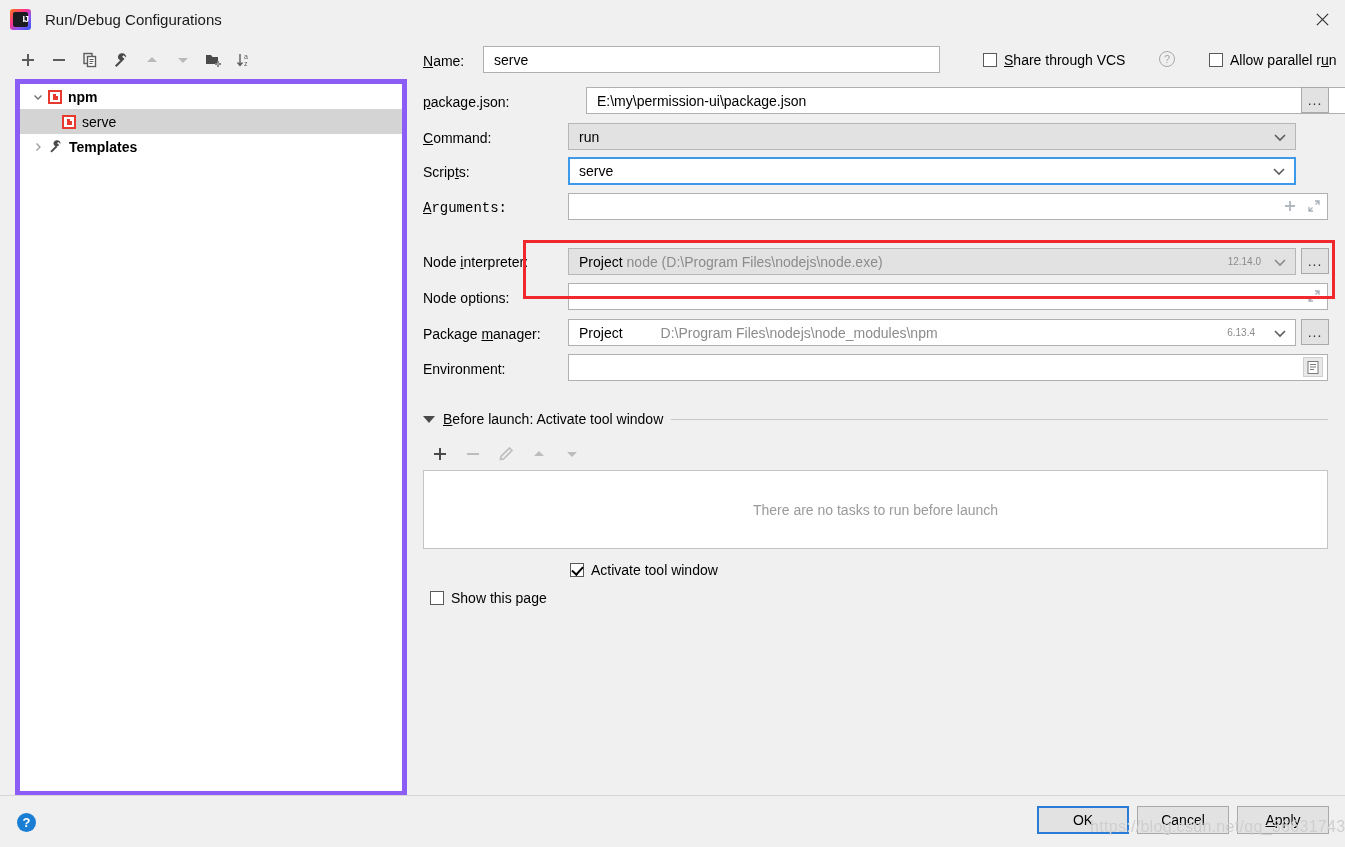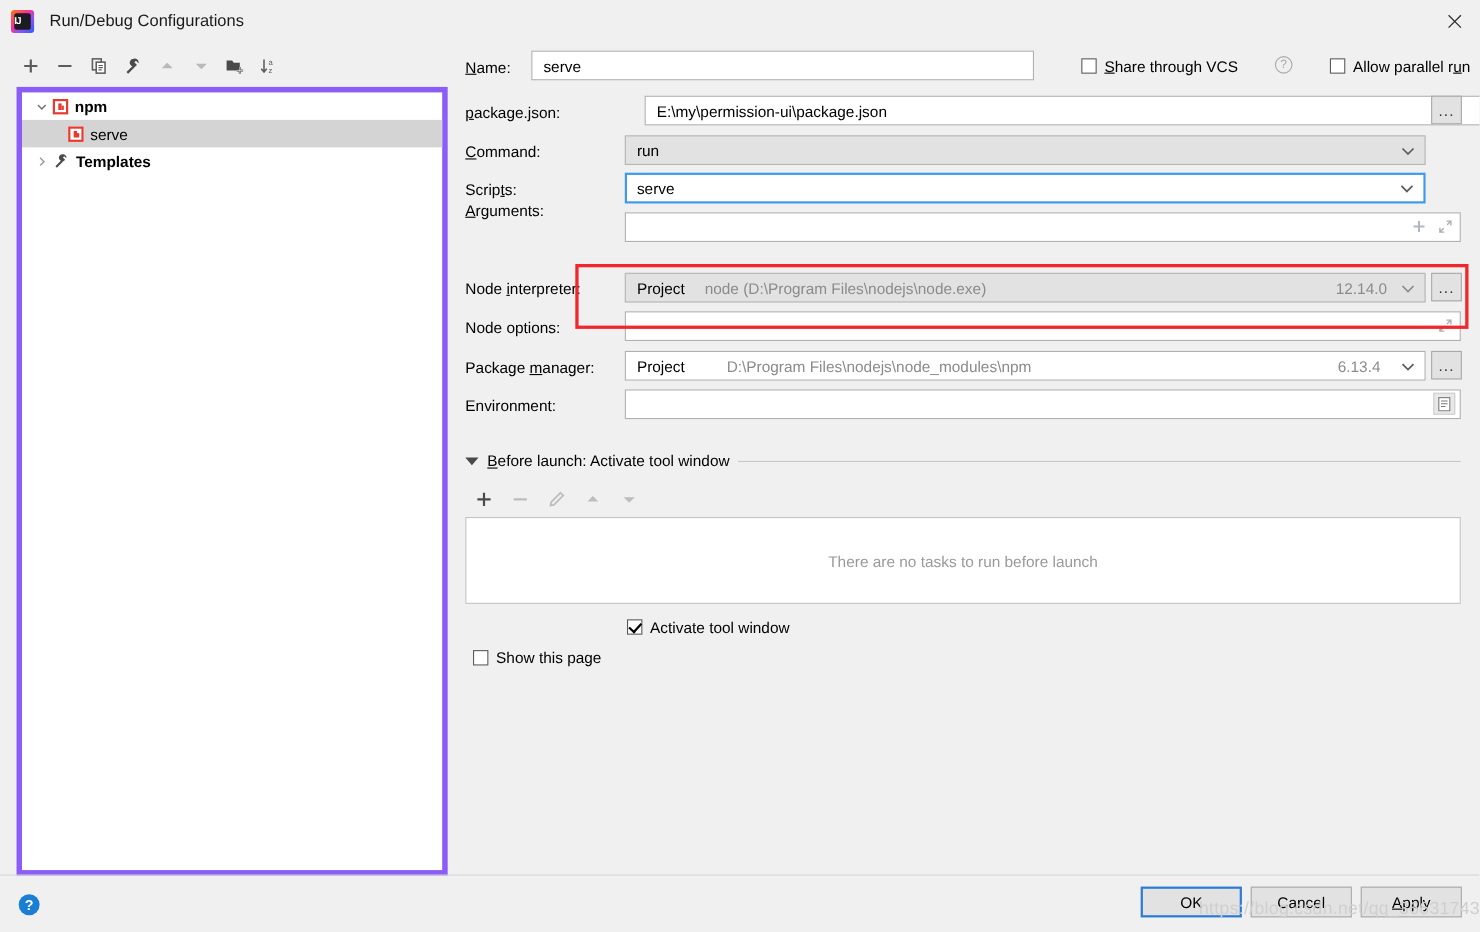--- a/index.html
+++ b/index.html
@@ -18,21 +18,21 @@
   
   #titlebar {
     position:absolute; left:0; top:0; width:1345px; height:38px;
     background:#f0f0f0;
     display:flex; align-items:center;
   }
   #app-logo { margin-left:10px; width:21px; height:21px; border-radius:3px; position:relative; overflow:hidden;
     background:linear-gradient(135deg,#f97a12 0%,#ff318c 38%,#8b53f6 66%,#2d5bf5 100%); }
   #app-logo .ij {
     position:absolute; left:3px; top:3px; width:15px; height:15px; background:#1b1b22; border-radius:2px;
-    color:#fff; font-size:9px; font-weight:bold; line-height:15px; text-align:left; letter-spacing:-1px;
+    color:#fff; font-size:9px; font-weight:bold; line-height:15px; text-align:right; letter-spacing:-1px;
   }
   #title-text { margin-left:14px; font-size:15px; color:#1a1a1a; }
   #close-btn {
     position:absolute; right:0; top:0; width:46px; height:38px;
     display:flex; align-items:center; justify-content:center; cursor:pointer;
   }
   #close-btn svg { width:15px; height:15px; }
 
   
   #left-toolbar { position:absolute; left:14px; top:44px; width:270px; height:32px; display:flex; align-items:center; gap:4px; }
@@ -63,21 +63,21 @@
     display:flex; align-items:center; padding-left:10px; font-size:14px;
   }
   .field.readonly { background:#e2e2e2; border-color:#b6b6b6; }
   .field.focused { border:2px solid #3d9ae8; padding-left:9px; }
   .chev { position:absolute; right:8px; top:50%; transform:translateY(-50%); }
   .browse-btn {
     position:absolute; width:28px; height:26px; background:#e2e2e2; border:1px solid #a9a9a9;
     display:flex; align-items:center; justify-content:center; cursor:pointer;
   }
   .browse-btn .dots { font-size:14px; letter-spacing:1px; color:#333; line-height:8px; }
-  .ver { position:absolute; color:#8b8b8b; font-size:14px; }
+  .ver { position:absolute; color:#8b8b8b; font-size:10px; }
   .grey { color:#8b8b8b; }
   .proj { font-weight:normal; color:#000; }
   .iconbtn { position:absolute; display:flex; align-items:center; justify-content:center; cursor:pointer; }
 
   
   .cb-wrap { position:absolute; display:flex; align-items:center; gap:7px; cursor:pointer; font-size:14px; }
   .cb { width:14px; height:14px; border:1px solid #5a5a5a; background:#fff; position:relative; flex:none; }
   .cb.checked:after {
     content:""; position:absolute; left:3px; top:0px; width:5px; height:9px;
     border:solid #000; border-width:0 2px 2px 0; transform:rotate(42deg);
@@ -266,21 +266,21 @@
 </div>
 <div class="field focused" style="left:568px; top:157px; width:728px; height:28px;">
   <span>serve</span>
   <span class="chev">
     <svg width="14" height="9" viewBox="0 0 14 9">
         <path d="M2 2 L7 7 L12 2" stroke="#5c5c5c" stroke-width="1.6" fill="none"></path>
       </svg>
   </span>
 </div>
 
-<div class="lbl" style="left:423px; top:183px;">
+<div class="lbl" style="left:423px; top:200px;font-family:Liberation Mono, monospace;">
   <span class="u">A</span>rguments:
 </div>
 <div class="field" style="left:568px; top:193px; width:760px; height:27px;">
   <span></span>
 </div>
 <div class="iconbtn" style="left:1281px; top:197px; width:18px; height:18px;">
   <svg width="14" height="14" viewBox="0 0 14 14">
       <path d="M7 2 V12 M2 7 H12" stroke="#b0b8c0" stroke-width="1.8"></path>
     </svg>
 </div>
@@ -289,21 +289,21 @@
     <path d="M8 2 H12 V6 M12 2 L8.5 5.5" stroke="#a8b0b8" stroke-width="1.3" fill="none"></path>
     <path d="M6 12 H2 V8 M2 12 L5.5 8.5" stroke="#a8b0b8" stroke-width="1.3" fill="none"></path>
   </svg>
 </div>
 
 <div class="lbl" style="left:423px; top:254px;">
   Node <span class="u">i</span>nterpreter:
 </div>
 <div class="field readonly" style="left:568px; top:248px; width:728px; height:27px;">
   <span class="proj">Project</span>
-  <span class="grey" style="margin-left:18px;">node (D:\Program Files\nodejs\node.exe)</span>
+  <span class="grey" style="margin-left:4px;">node (D:\Program Files\nodejs\node.exe)</span>
   <span class="ver" style="right:34px;">12.14.0</span>
   <span class="chev">
     <svg width="14" height="9" viewBox="0 0 14 9">
         <path d="M2 2 L7 7 L12 2" stroke="#8b8b8b" stroke-width="1.6" fill="none"></path>
       </svg>
   </span>
 </div>
 <div class="browse-btn" style="left:1301px; top:248px;">
   <span class="dots">...</span>
 </div>

